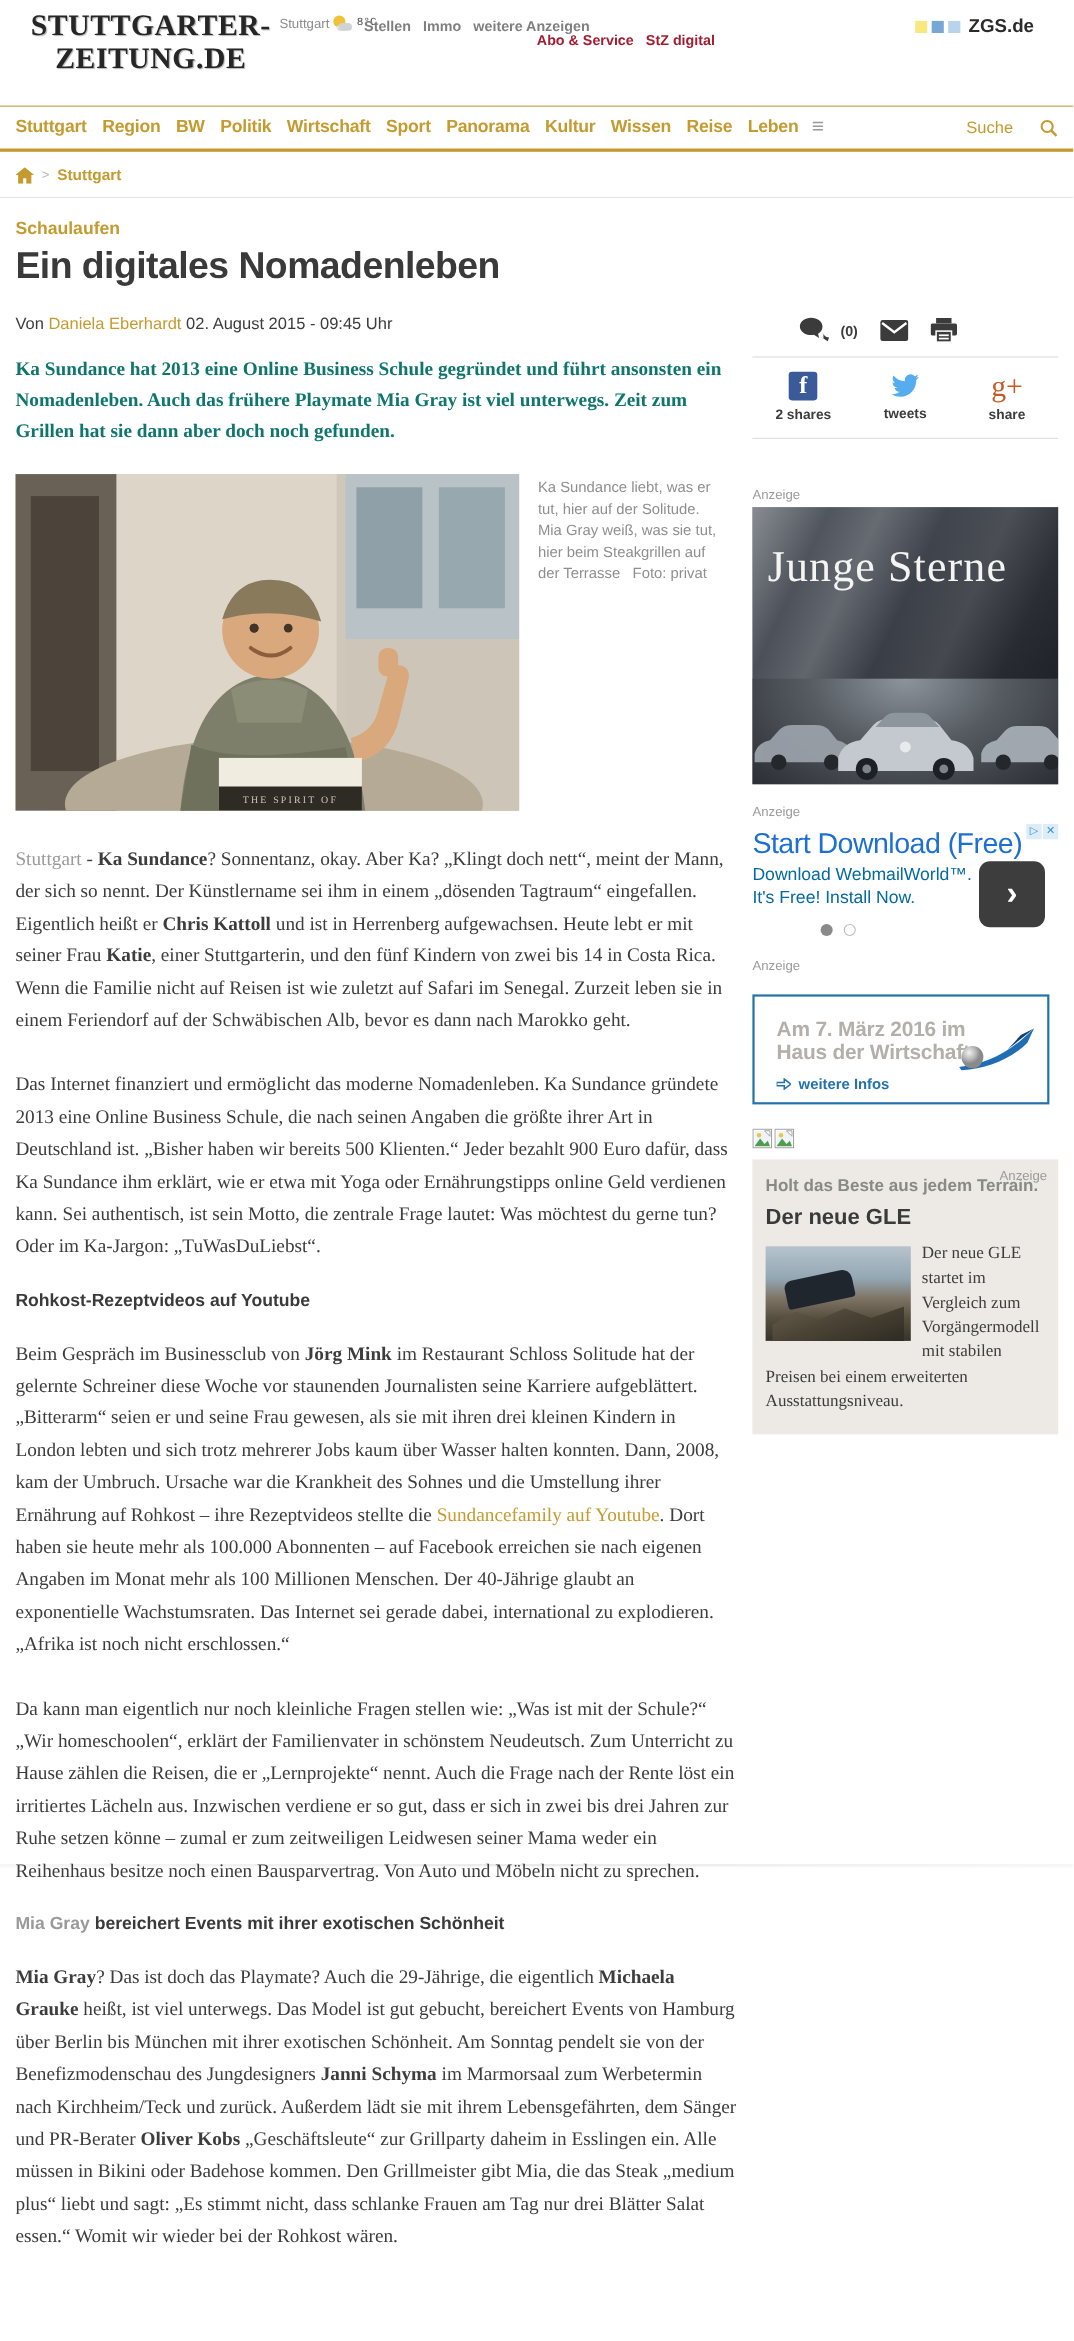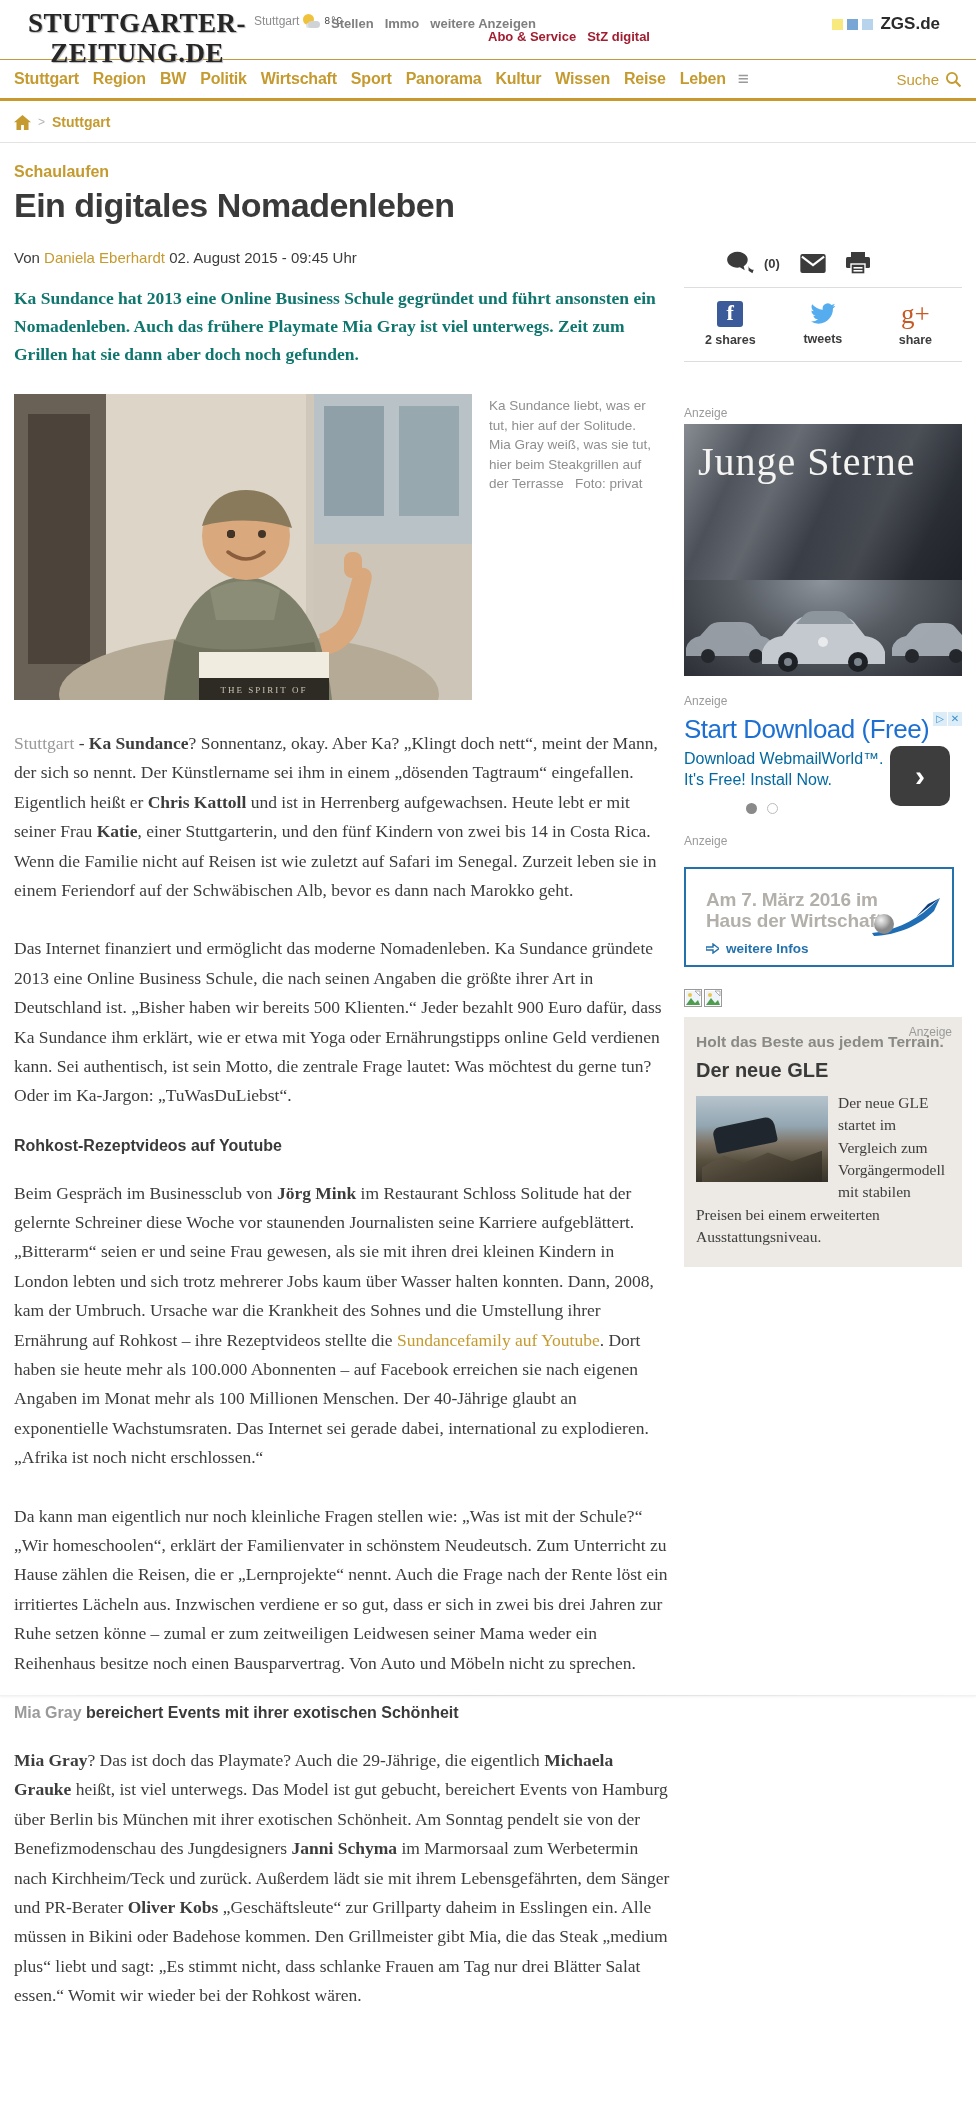--- a/index.html
+++ b/index.html
@@ -1,20 +1,20 @@
 <!DOCTYPE html>
 <html lang="de"><head>
 <meta charset="utf-8">
 <style>
   * { margin:0; padding:0; box-sizing:border-box; }
   body { background:#fff; font-family:"Liberation Sans", sans-serif; color:#3c3c3c; }
   .page { width:976px; height:2128px; margin:0 auto; background:#fff; position:relative; overflow:hidden; }
 
   
-  .header { position:relative; height:60px; border-bottom:1px solid #c09a3e; }
+  .header { position:relative; height:97px; border-bottom:1px solid #c09a3e; }
   .logo { position:absolute; left:28px; top:9px; font-family:"Liberation Serif", serif; font-weight:bold; font-size:27px; line-height:1.1; color:#262626; text-align:center; letter-spacing:.5px; text-shadow:1px 1px 1px #b5b5b5; cursor:pointer; }
   .weather { position:absolute; left:254px; top:14px; font-size:12px; color:#8c8c8c; display:flex; align-items:center; gap:4px; }
   .weather .temp { color:#4a4a4a; font-size:10px;font-family:Liberation Mono, monospace; }
   .wicon { position:relative; width:17px; height:14px; display:inline-block; }
   .wicon .sun { position:absolute; left:0; top:0; width:11px; height:11px; border-radius:50%; background:#f0c23c; }
   .wicon .cloud { position:absolute; right:0; bottom:0; width:12px; height:7px; border-radius:6px; background:#cfd3d6; box-shadow:-3px 1px 0 -1px #dfe2e4; }
   .toplinks { position:absolute; left:331px; top:16px; font-size:13px; font-weight:bold; color:#7f7f7f; display:flex; gap:11px; }
   .toplinks span { cursor:pointer; }
   .toplinks-red { position:absolute; left:488px; top:29px; font-size:13px; font-weight:bold; color:#a11d30; display:flex; gap:11px; }
   .toplinks-red span { cursor:pointer; }
@@ -23,21 +23,21 @@
   .zgs .sq1 { background:#f7e97e; }
   .zgs .sq2 { background:#78a7d6; margin-left:2px; }
   .zgs .sq3 { background:#b7d4ec; margin-left:2px; }
   .zgs .zgs-label { font-size:17px; font-weight:bold; color:#2b2b2b; margin-left:5px; }
 
   
   .mainnav { height:41px; display:flex; align-items:center; padding:0 14px; border-bottom:3px solid #c8992e; }
   .mainnav .navitems { display:flex; gap:14px; font-size:16px; font-weight:bold; color:#c59a2f; letter-spacing:-0.2px; }
   .mainnav .navitems a { color:#c59a2f; text-decoration:none; cursor:pointer; }
   .menu-glyph { color:#9a9a9a; font-size:19px; margin-left:12px; cursor:pointer; }
-  .searchbox { margin-left:auto; display:flex; gap:6px; color:#c59a2f; font-size:15px; cursor:pointer; }
+  .searchbox { margin-left:auto; display:flex; gap:24px; color:#c59a2f; font-size:15px; cursor:pointer; }
 
   
   .breadcrumb { display:flex; align-items:center; gap:7px; padding:13px 14px 12px; font-size:14px; border-bottom:1px solid #e4e4e4; }
   .breadcrumb .sep { color:#b5b5b5; font-size:12px; }
   .breadcrumb .crumb { color:#c59a2f; font-weight:bold; cursor:pointer; }
   .home-ic { cursor:pointer; display:inline-flex; }
 
   
   .content { padding:0 14px; }
   .kicker { margin-top:20px; font-size:16px; font-weight:bold; color:#c59a2f; }
@@ -82,21 +82,21 @@
   .ad-label { font-size:12px; color:#9b9b9b; margin:0 0 4px 0; }
   .ad-label-block1 { margin-top:44px; }
 
   
   .ad-mercedes { width:278px; height:252px; position:relative; overflow:hidden; cursor:pointer;
     background:linear-gradient(128deg, #5a6068 0%, #474c55 30%, #33373f 55%, #22252b 80%, #191b20 100%); }
   .ad-mercedes::before { content:""; position:absolute; inset:0;
     background:linear-gradient(115deg, rgba(255,255,255,0.28) 0%, rgba(255,255,255,0) 18%, rgba(255,255,255,0.16) 30%, rgba(255,255,255,0) 45%, rgba(255,255,255,0.10) 60%, rgba(255,255,255,0) 75%); }
   .ad-mercedes::after { content:""; position:absolute; left:0; right:0; bottom:0; height:96px;
     background:radial-gradient(ellipse at 50% 0%, #8d949c 0%, #565b62 45%, #2b2e34 100%); }
-  .js-title { position:relative; z-index:2; font-family:"Liberation Serif", serif; color:#f4f4f2; font-size:40px; padding:14px 0 0 14px; letter-spacing:1px; }
+  .js-title { position:relative; z-index:2; font-family:"Liberation Serif", serif; color:#f4f4f2; font-size:40px; padding:14px 0 0 14px; letter-spacing:1px;margin-top:16px; }
   .js-sub { position:relative; z-index:2; color:#e9eaec; font-size:19px; line-height:1.25; padding:6px 0 0 14px; }
   .cars { position:absolute; z-index:3; bottom:0; left:0; }
 
   
   .ad-download { position:relative; width:278px; padding:2px 0 6px; cursor:pointer; background:#fff; }
   .adchoices { position:absolute; right:0; top:0; display:flex; gap:1px; }
   .adchoices .ac { width:14px; height:14px; background:#dcedf8; color:#3a8fd0; font-size:10px; line-height:14px; text-align:center; cursor:pointer; }
   .dl-head { color:#1d70d2; font-size:26px; letter-spacing:-0.5px; white-space:nowrap; }
   .dl-line { color:#0369a1; font-size:16px; line-height:1.3; margin-top:4px; }
   .dl-btn { position:absolute; right:12px; top:34px; width:60px; height:60px; background:#3d3d3d; border-radius:10px; color:#fff; font-size:30px; font-weight:bold; display:flex; align-items:center; justify-content:center; cursor:pointer; }

